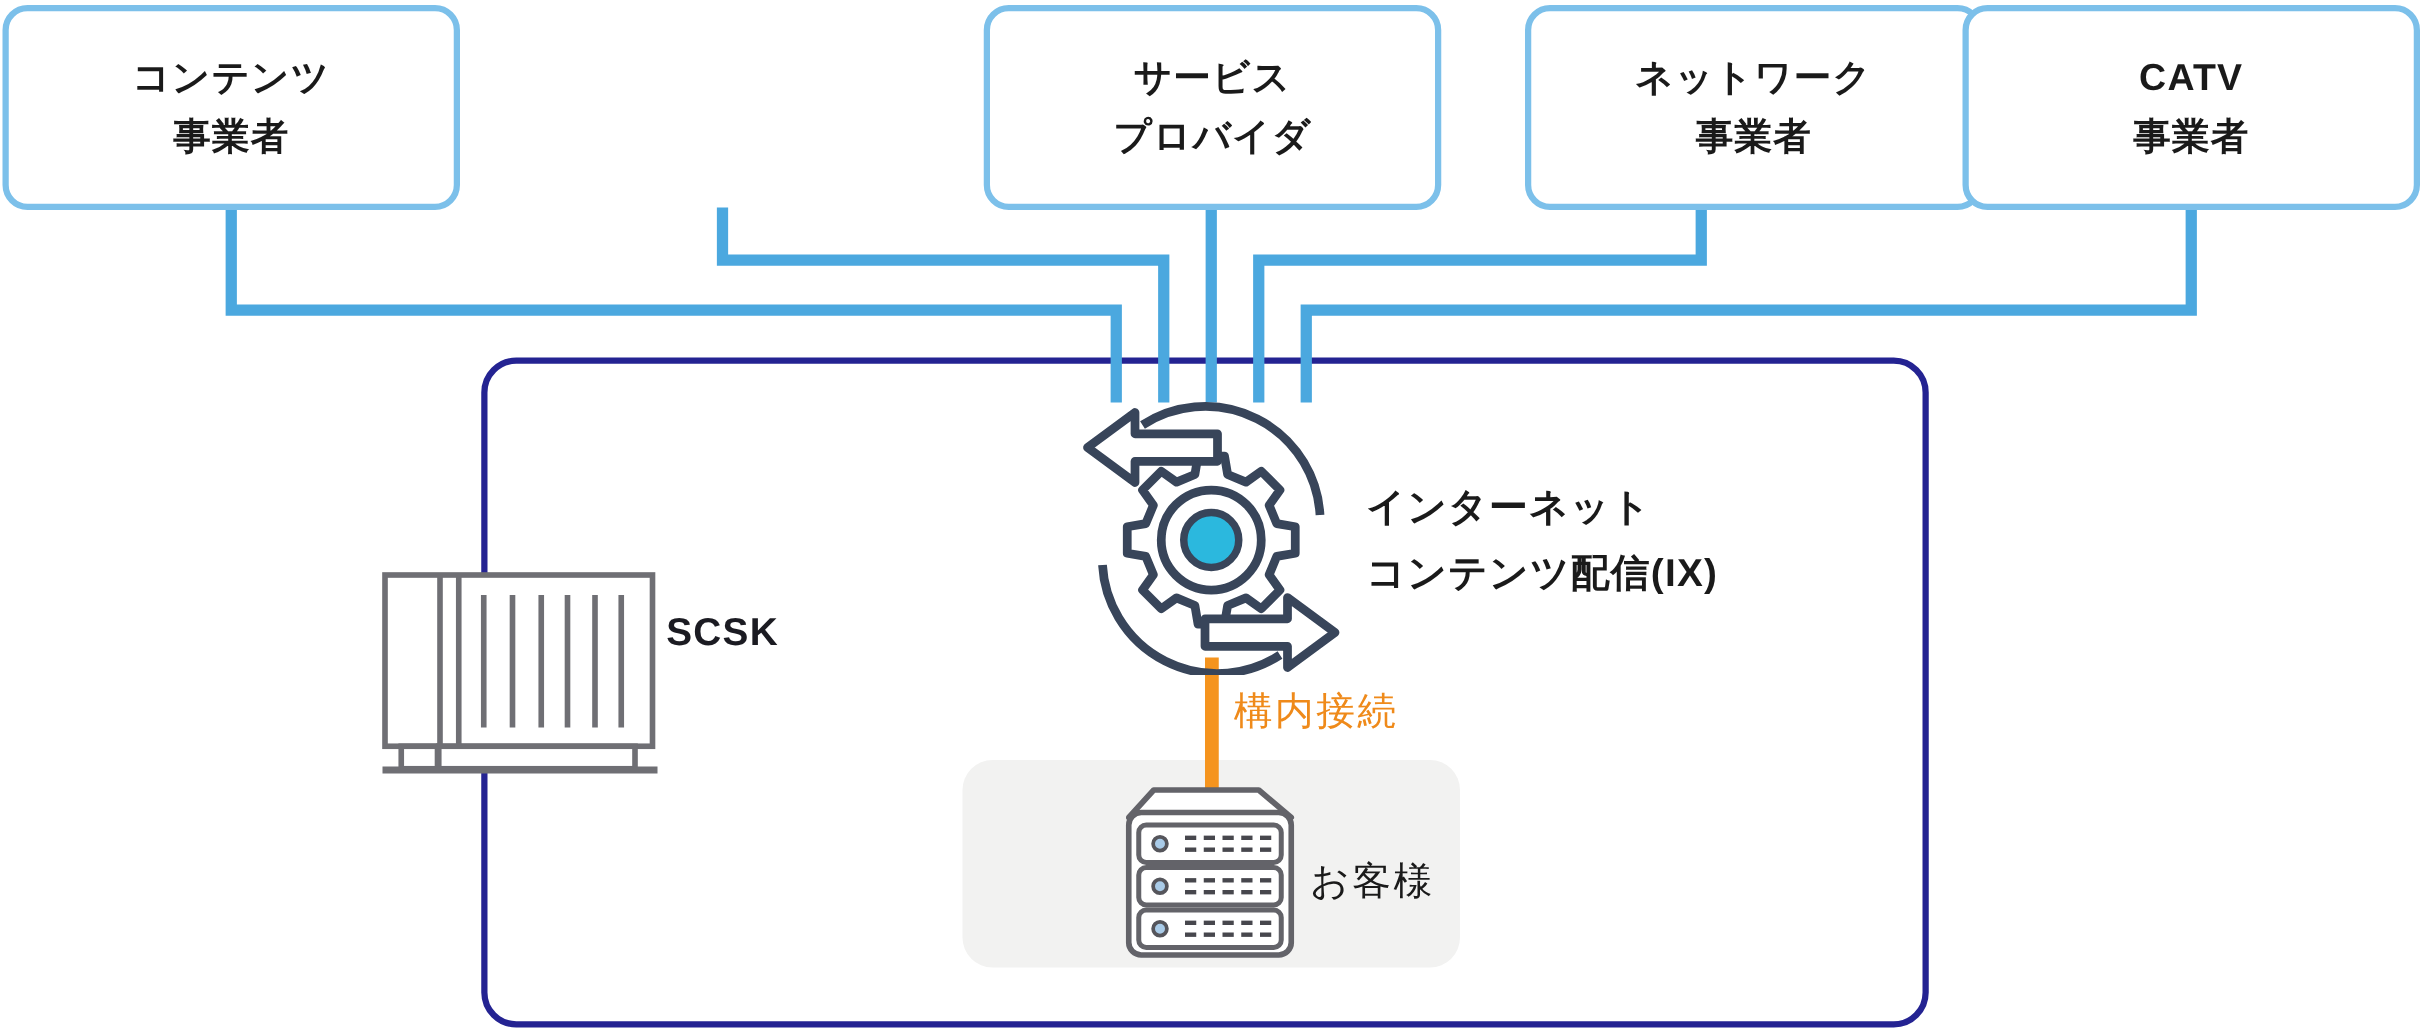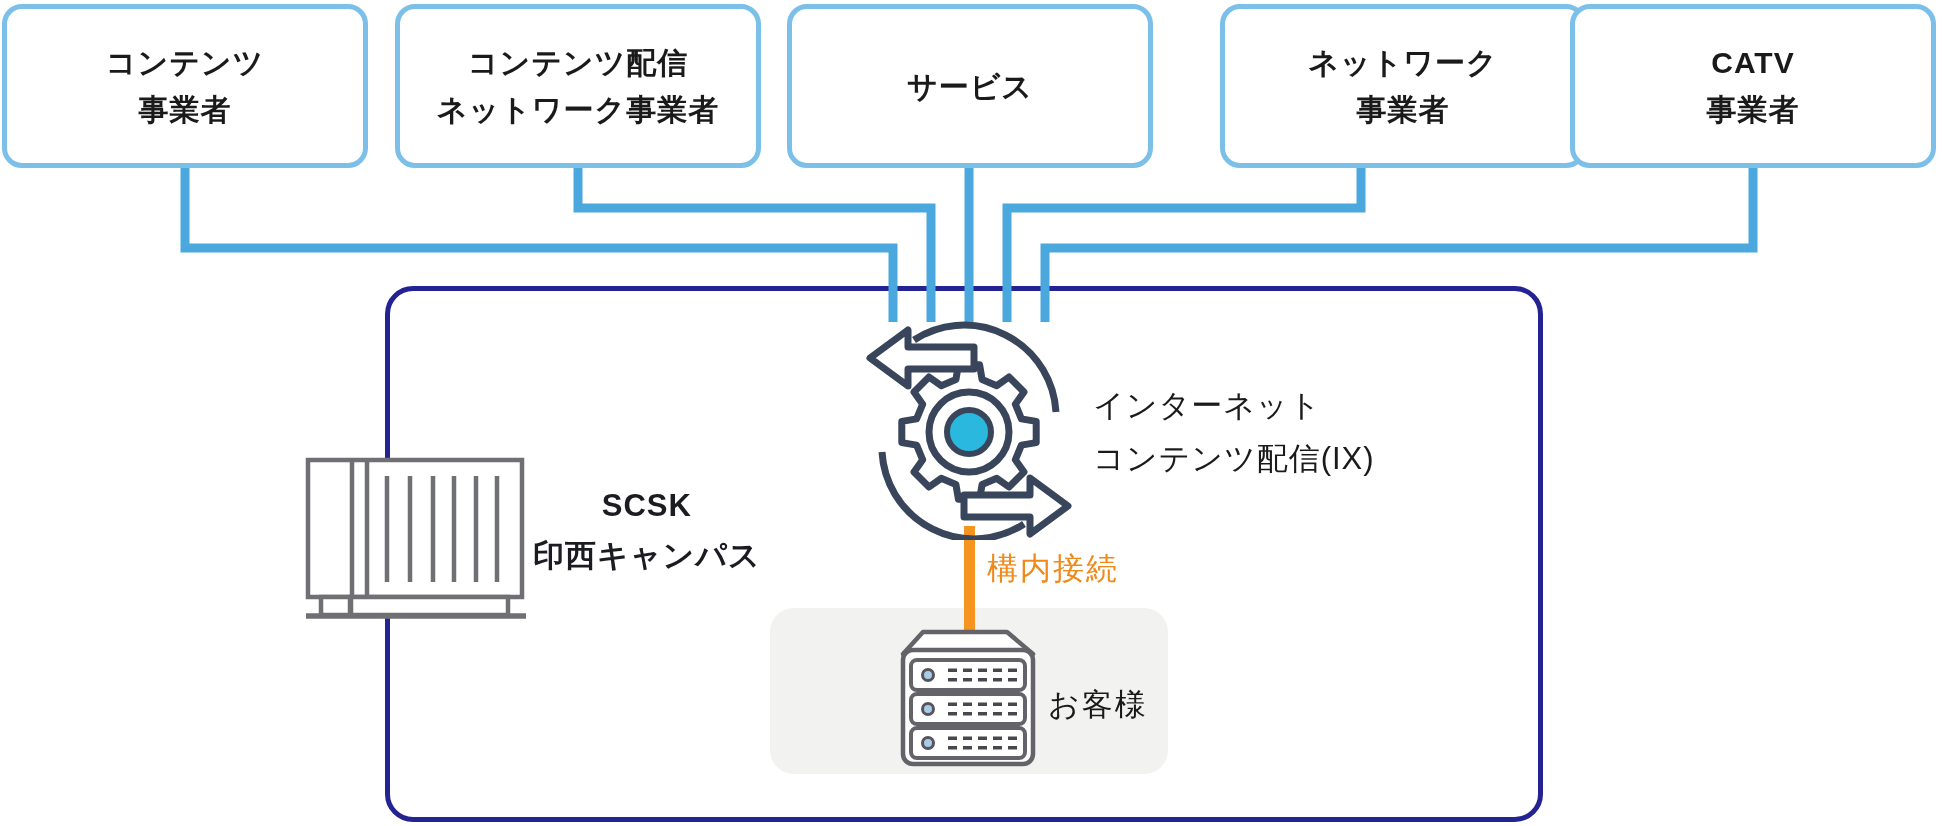--- a/index.html
+++ b/index.html
@@ -54,21 +54,21 @@
     font-size:31px;font-weight:700;line-height:50px;color:#1b1b22;
     letter-spacing:1px;
   }
   .campus-label span{display:block;text-align:center;}
 
   
   .ix-svg{position:absolute;left:854px;top:320px;z-index:5;}
 
   .ix-label{
     position:absolute;left:1093px;top:379px;z-index:5;
-    font-size:31px;font-weight:400;line-height:53px;color:#1a1a1a;
+    font-size:31px;font-weight:700;line-height:53px;color:#1a1a1a;
     letter-spacing:1px;
   }
   .ix-label span{display:block;}
 
   
   .orange-line{
     position:absolute;left:964px;top:526px;width:11px;height:108px;
     background:#f5941e;z-index:3;
   }
   .premises-label{
@@ -97,26 +97,23 @@
     <path d="M578,166 V208 H931 V322"></path>
     <path d="M969,166 V322"></path>
     <path d="M1361,166 V208 H1007 V322"></path>
     <path d="M1753,166 V248 H1045 V322"></path>
   </svg>
 
   <div class="provider-box pb1">
     <span class="lbl">コンテンツ</span>
     <span class="lbl">事業者</span>
   </div>
-  <div class="provider-box pb2">
-    <span class="lbl">コンテンツ配信</span>
-    <span class="lbl">ネットワーク事業者</span>
-  </div>
   <div class="provider-box pb3">
     <span class="lbl">サービス</span>
+    <span class="lbl">プロバイダ</span>
   </div>
   <div class="provider-box pb4">
     <span class="lbl">ネットワーク</span>
     <span class="lbl">事業者</span>
   </div>
   <div class="provider-box pb5">
     <span class="lbl">CATV</span>
     <span class="lbl">事業者</span>
   </div>
 
@@ -136,21 +133,20 @@
       <line x1="133" y1="24" x2="133" y2="130"></line>
       <line x1="154" y1="24" x2="154" y2="130"></line>
       <line x1="176" y1="24" x2="176" y2="130"></line>
       <line x1="197" y1="24" x2="197" y2="130"></line>
       <line x1="6" y1="164" x2="226" y2="164" stroke-width="5.5"></line>
     </g>
   </svg>
 
   <div class="campus-label">
     <span>SCSK</span>
-    <span>印西キャンパス</span>
   </div>
 
   <svg class="ix-svg" width="235" height="220" viewBox="0 0 235 220">
 
     <g>
       <polygon fill="#ffffff" stroke="#38455a" stroke-width="7" stroke-linejoin="round" points="167.4,98.9 182.2,101.4 182.2,122.6 167.4,125.1 161.3,139.8 170.0,152.0 155.0,167.0 142.8,158.3 128.1,164.4 125.6,179.2 104.4,179.2 101.9,164.4 87.2,158.3 75.0,167.0 60.0,152.0 68.7,139.8 62.6,125.1 47.8,122.6 47.8,101.4 62.6,98.9 68.7,84.2 60.0,72.0 75.0,57.0 87.2,65.7 101.9,59.6 104.4,44.8 125.6,44.8 128.1,59.6 142.8,65.7 155.0,57.0 170.0,72.0 161.3,84.2"></polygon>
       <circle cx="115" cy="112" r="40" fill="#ffffff" stroke="#38455a" stroke-width="7"></circle>
       <circle cx="115" cy="112" r="22" fill="#2bb8de" stroke="#38455a" stroke-width="6"></circle>
     </g>
 

